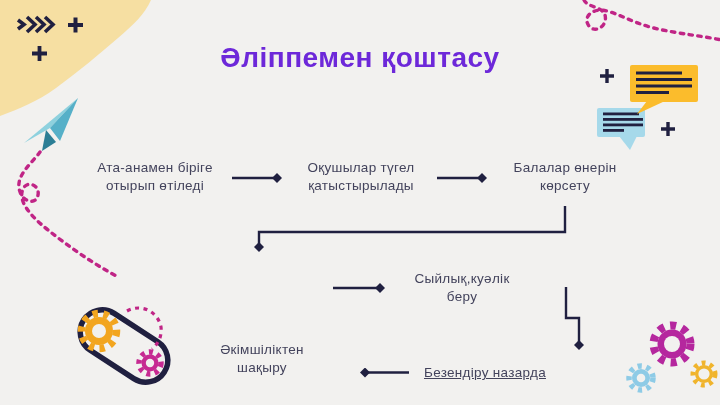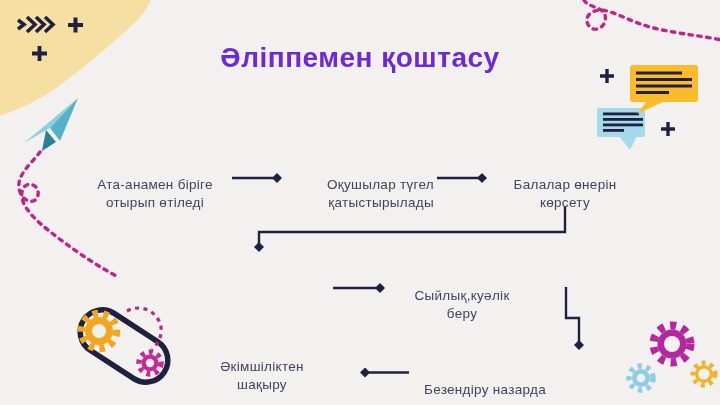--- a/index.html
+++ b/index.html
@@ -8,29 +8,29 @@
     background:#f2f1ef;font-family:"Liberation Sans",sans-serif;
   }
   .deco,.connectors{position:absolute;left:0;top:0;width:720px;height:405px;pointer-events:none;}
   .title{
     position:absolute;left:0;top:42px;width:720px;margin:0;
     text-align:center;font-size:28px;font-weight:700;letter-spacing:.5px;
     color:#6d28d9;
   }
   .step{
     position:absolute;text-align:center;font-size:13.5px;line-height:18px;
-    letter-spacing:.3px;color:#43435c;white-space:pre-line;margin-top:17px;
+    letter-spacing:.3px;color:#43435c;white-space:pre-line;
   }
   .s1{left:72px;top:159px;width:166px;}
-  .s2{left:288px;top:159px;width:146px;text-align:right;}
+  .s2{left:288px;top:159px;width:146px;}
   .s3{left:492px;top:159px;width:146px;text-align:center;}
   .s4{left:186px;top:270px;width:146px;}
   .s5{left:392px;top:270px;width:140px;}
   .s6{left:192px;top:341px;width:140px;}
-  .s7{left:408px;top:364px;width:154px;}
+  .s7{left:408px;top:364px;width:154px;text-decoration:underline;}
 </style>
 </head>
 <body>
 
 <div class="slide">
 
   <svg class="deco" viewBox="0 0 720 405">
 
     <path d="M0,0 H151 C145,14 133,25 118,38 C98,55 78,72 56,88 C38,101 19,109 0,116 Z" fill="#f6dfa2"></path>
 

